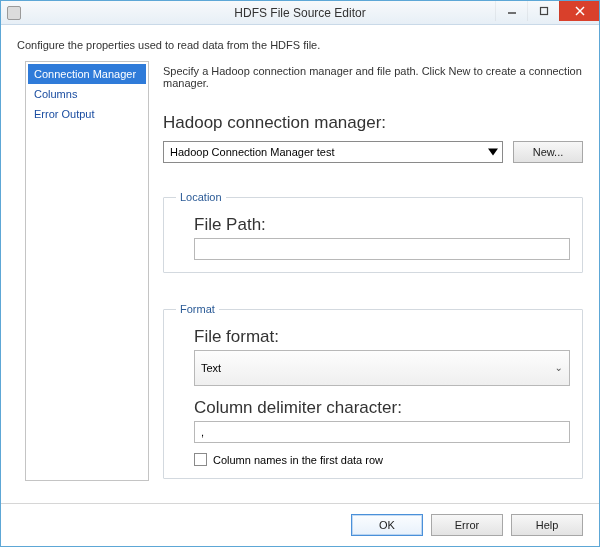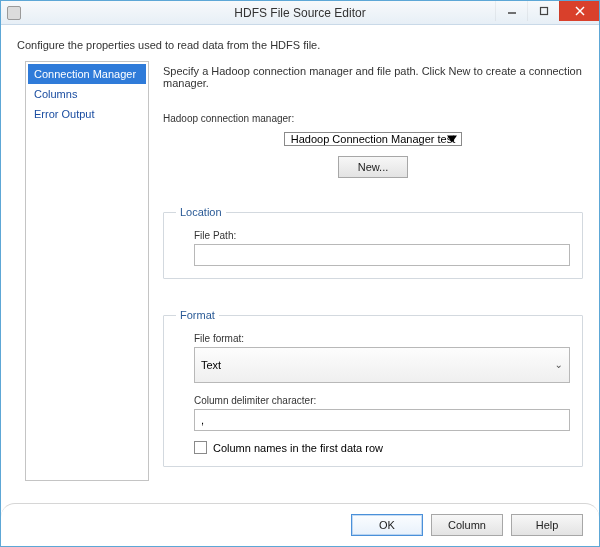--- a/index.html
+++ b/index.html
@@ -101,29 +101,28 @@
     gap: 6px;
     padding-top: 4px;
   }
   .hint {
     color: #333;
     font-size: 11px;
     margin-bottom: 12px;
   }
   .label {
     color: #333;
-    font-size: 10px;
+    font-size: 17px;
     margin-top: 6px;
   }
   .row-hcm {
     display: flex;
     gap: 10px;
     align-items: center;
     margin-top: 2px;
-    flex-direction: column;
   }
   .combo {
     flex: 1;
     height: 22px;
     border: 1px solid #8a8a8a;
     background: #fff;
     display: flex;
     align-items: center;
     padding: 0 6px;
     position: relative;
@@ -204,21 +203,20 @@
     width: 13px; height: 13px;
     border: 1px solid #8a8a8a;
     background: #fff;
   }
   .footer {
     border-top: 1px solid #d6d6d6;
     padding: 10px 16px;
     display: flex;
     justify-content: flex-end;
     gap: 8px;
-    border-radius: 14px;
   }
   .footer .btn { min-width: 72px; }
   .footer .btn.primary {
     border: 1px solid #4a90d9;
     box-shadow: 0 0 0 1px rgba(74,144,217,0.3) inset;
     background: linear-gradient(to bottom,#fbfdff,#e8f1fb);
   }
 </style>
 </head>
 <body>
@@ -306,20 +304,20 @@
       </fieldset>
 
     </div>
   </div>
 
   <div class="footer">
     <div class="btn primary">
       <span>OK</span>
     </div>
     <div class="btn">
-      <span>Column</span>
+      <span>Error</span>
     </div>
     <div class="btn">
       <span>Help</span>
     </div>
   </div>
 
 </div>
 
 </body></html>

